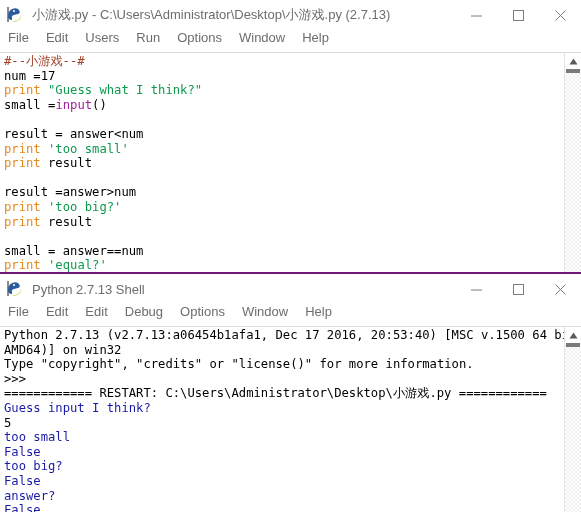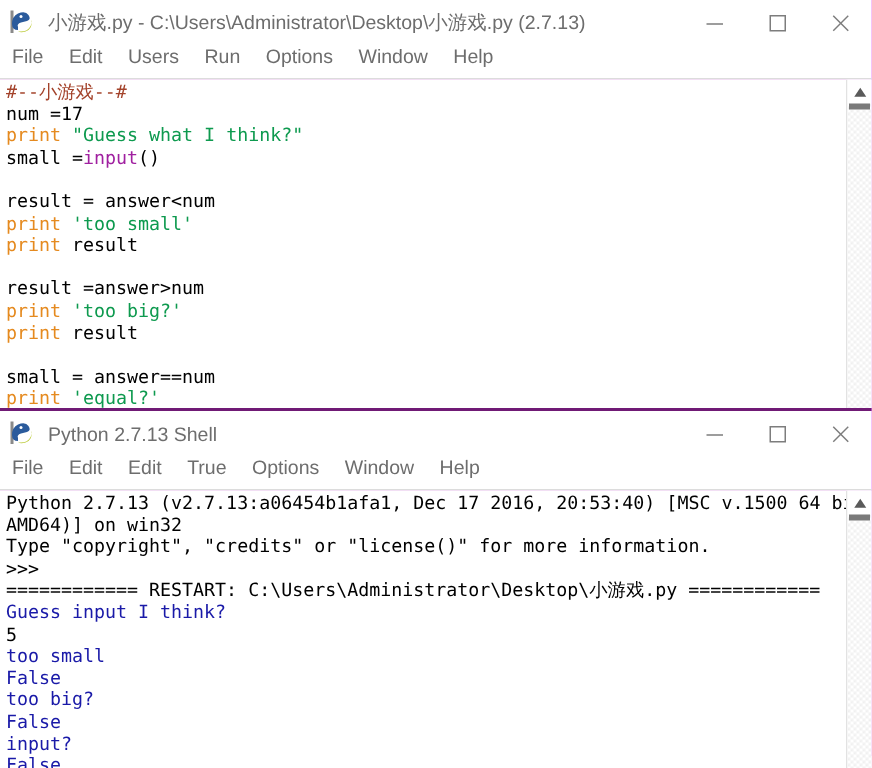--- a/index.html
+++ b/index.html
@@ -266,39 +266,39 @@
             <line x1="11.5" y1="1.5" x2="1.5" y2="11.5" stroke="#7d7d7d" stroke-width="1"></line>
           </svg>
       </span>
     </div>
   </div>
 
   <div class="menubar">
     <span class="menu-item">File</span>
     <span class="menu-item">Edit</span>
     <span class="menu-item">Edit</span>
-    <span class="menu-item">True</span>
+    <span class="menu-item">Debug</span>
     <span class="menu-item">Options</span>
     <span class="menu-item">Window</span>
     <span class="menu-item">Help</span>
   </div>
 
   <div class="text-area-wrap" id="shell-text-area">
     <pre class="code" id="shell-code"><span><span>Python 2.7.13 (v2.7.13:a06454b1afa1, Dec 17 2016, 20:53:40) [MSC v.1500 64 bit (</span></span>
 <span><span>AMD64)] on win32</span></span>
 <span><span>Type "copyright", "credits" or "license()" for more information.</span></span>
 <span><span>&gt;&gt;&gt;</span></span>
 <span><span>============ RESTART: C:\Users\Administrator\Desktop\小游戏.py ============</span></span>
 <span><span class="out">Guess input I think?</span></span>
 <span><span>5</span></span>
 <span><span class="out">too small</span></span>
 <span><span class="out">False</span></span>
 <span><span class="out">too big?</span></span>
 <span><span class="out">False</span></span>
-<span><span class="out">input?</span></span>
+<span><span class="out">answer?</span></span>
 <span><span class="out">False</span></span>
 </pre>
     <div class="scrollbar">
       <div class="sb-track"></div>
       <div class="sb-arrow">
         <svg width="9" height="7" viewBox="0 0 9 7">
             <polygon points="4.5,0.5 8.5,6.5 0.5,6.5" fill="#5a5a5a"></polygon>
           </svg>
       </div>
       <div class="sb-thumb"></div>

